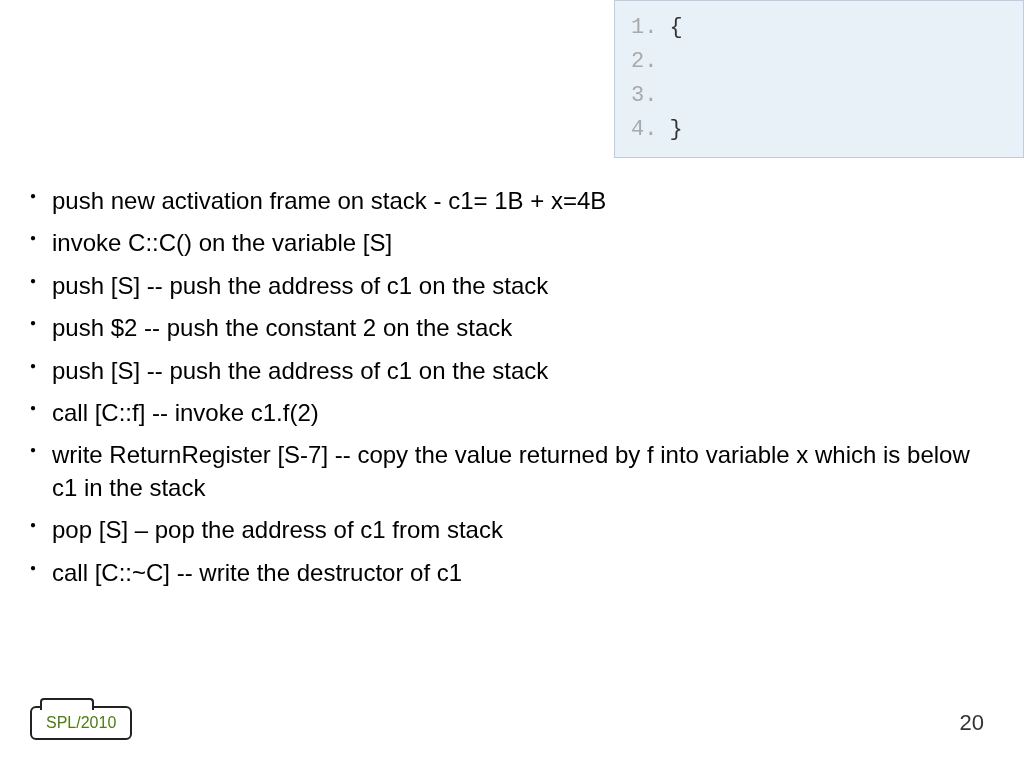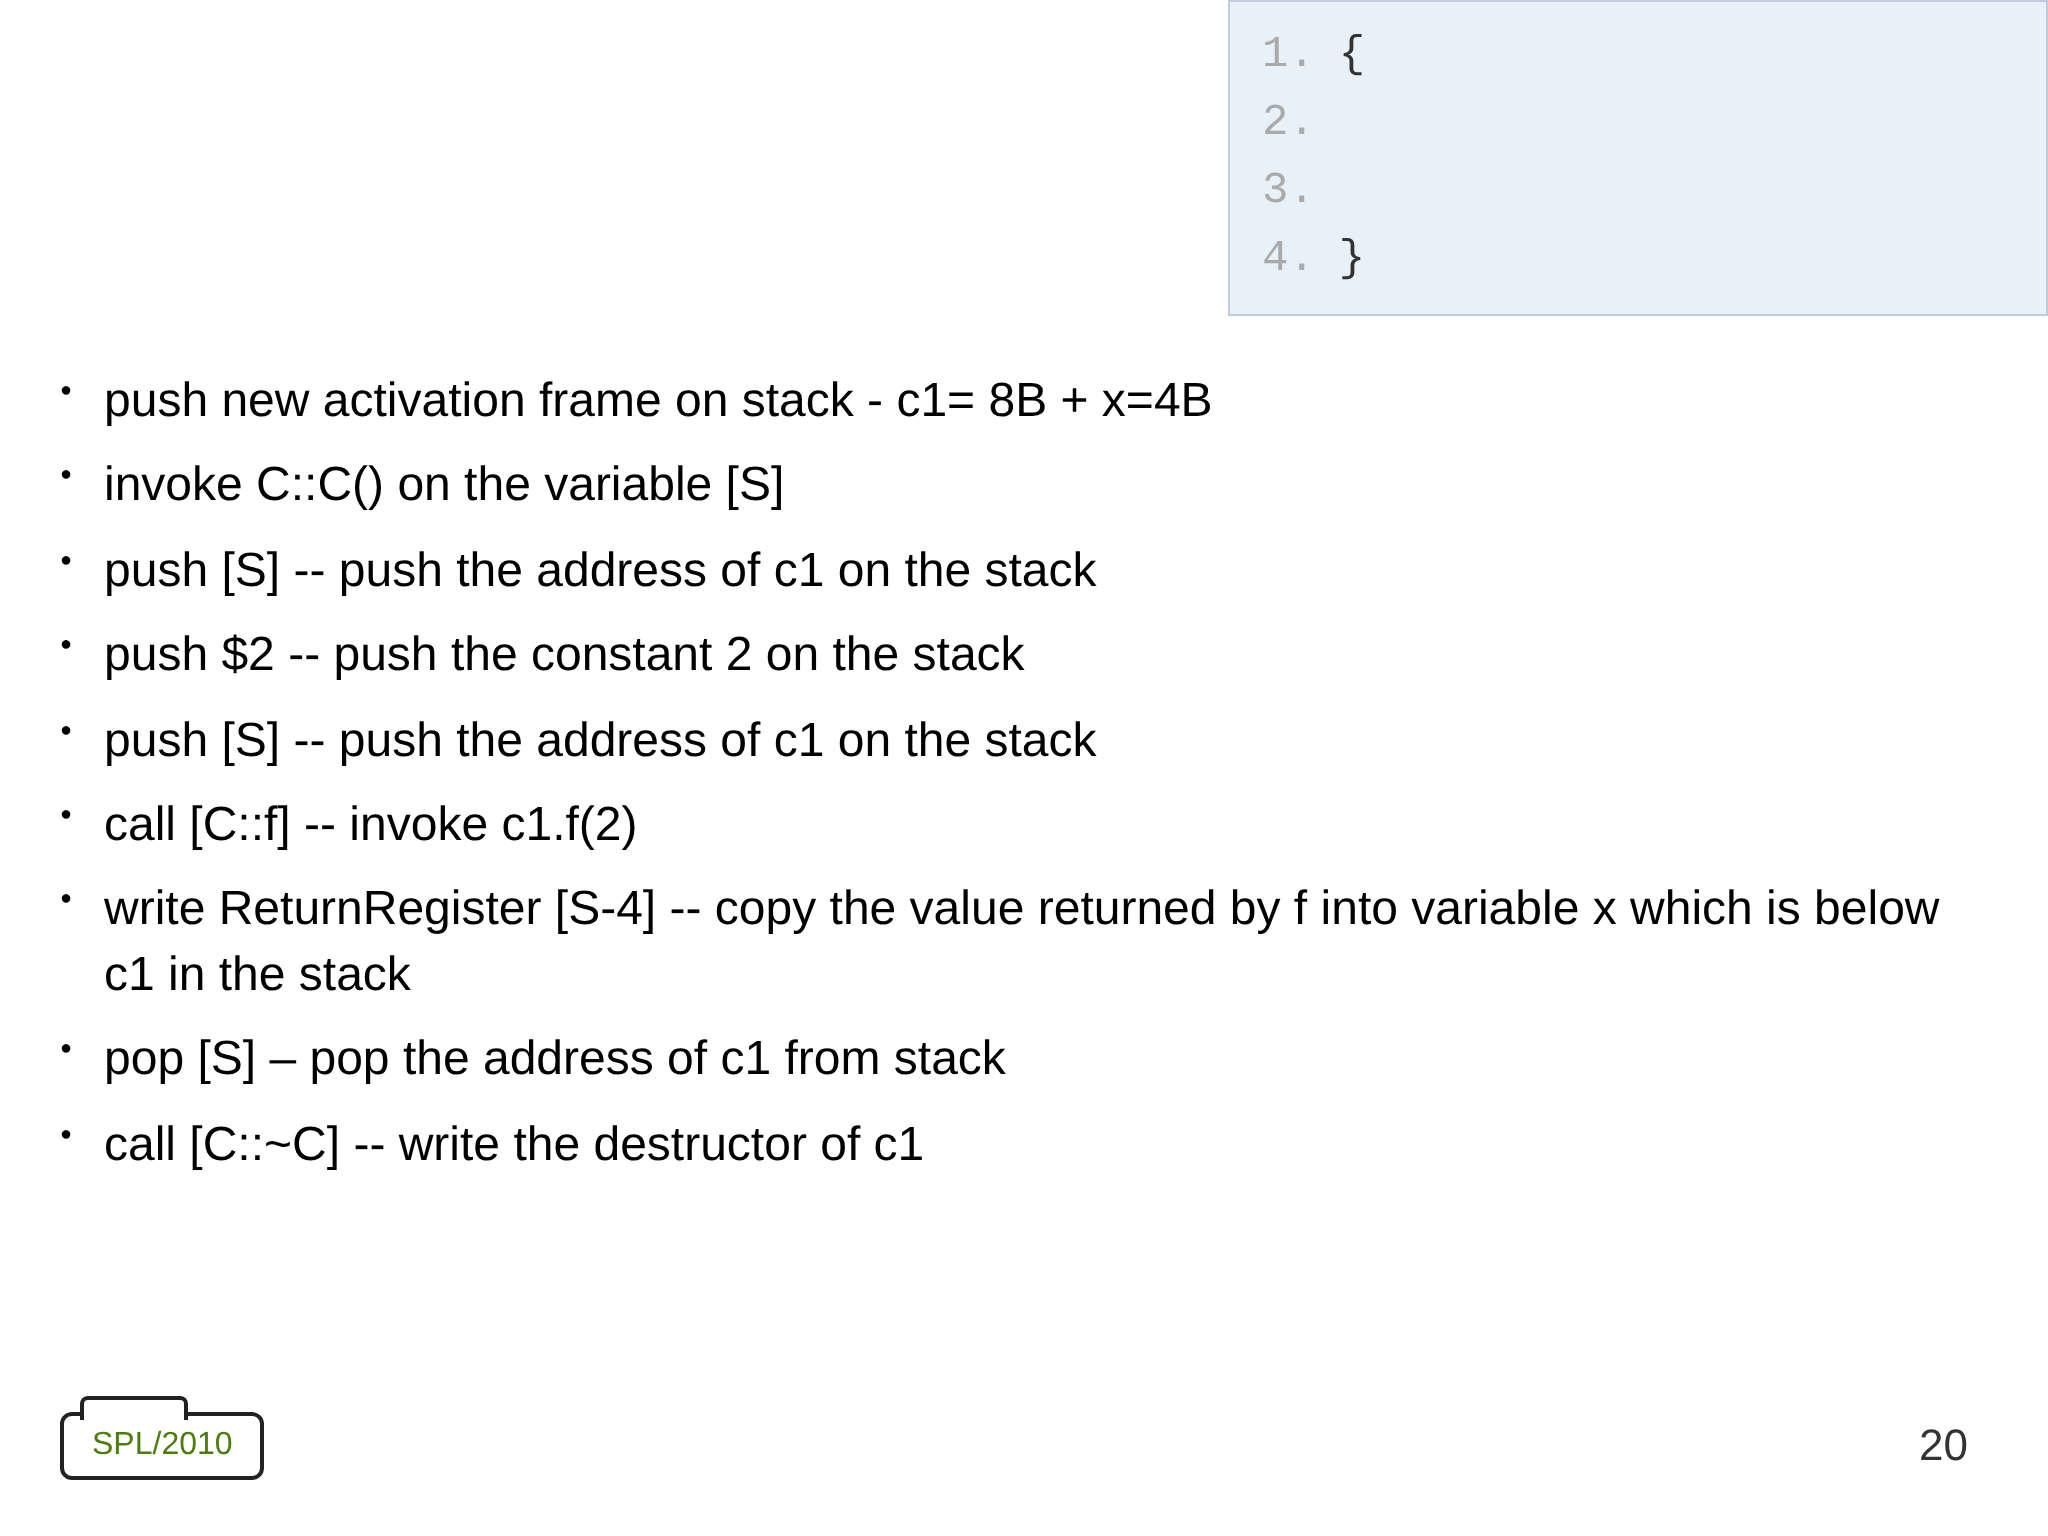--- a/index.html
+++ b/index.html
@@ -125,21 +125,21 @@
   <div class="code-line">
     <span class="line-num">4.</span>
     <span class="code-text">}</span>
   </div>
 </div>
 
 <div class="bullet-list">
 
   <div class="bullet-item">
     <span class="bullet-dot">●</span>
-    <span class="bullet-text">push new activation frame on stack - c1= 8B + x=4B</span>
+    <span class="bullet-text">push new activation frame on stack - c1= 1B + x=4B</span>
   </div>
 
   <div class="bullet-item">
     <span class="bullet-dot">●</span>
     <span class="bullet-text">invoke C::C() on the variable [S]</span>
   </div>
 
   <div class="bullet-item">
     <span class="bullet-dot">●</span>
     <span class="bullet-text">push [S] -- push the address of c1 on the stack</span>
@@ -155,21 +155,21 @@
     <span class="bullet-text">push [S] -- push the address of c1 on the stack</span>
   </div>
 
   <div class="bullet-item">
     <span class="bullet-dot">●</span>
     <span class="bullet-text">call [C::f] -- invoke c1.f(2)</span>
   </div>
 
   <div class="bullet-item">
     <span class="bullet-dot">●</span>
-    <span class="bullet-text">write ReturnRegister [S-4] -- copy the value returned by f into variable x which is below c1 in the stack</span>
+    <span class="bullet-text">write ReturnRegister [S-7] -- copy the value returned by f into variable x which is below c1 in the stack</span>
   </div>
 
   <div class="bullet-item">
     <span class="bullet-dot">●</span>
     <span class="bullet-text">pop [S] – pop the address of c1 from stack</span>
   </div>
 
   <div class="bullet-item">
     <span class="bullet-dot">●</span>
     <span class="bullet-text">call [C::~C] -- write the destructor of c1</span>

